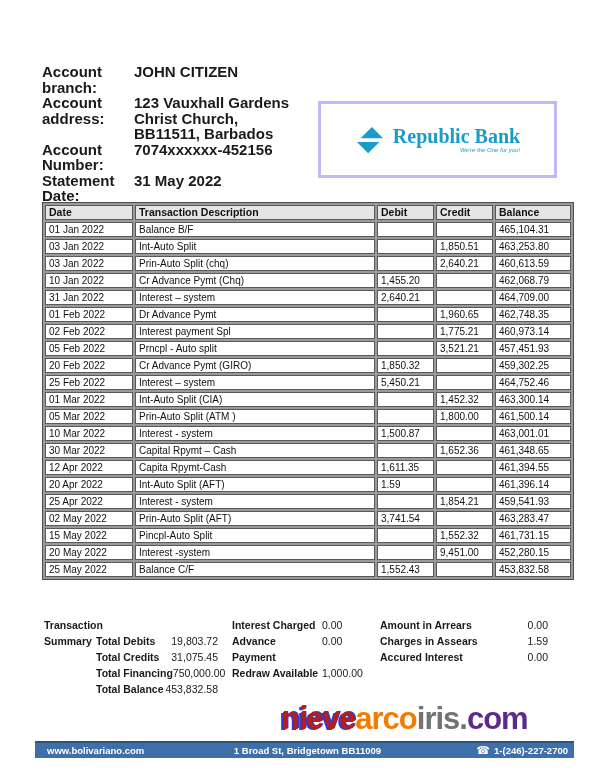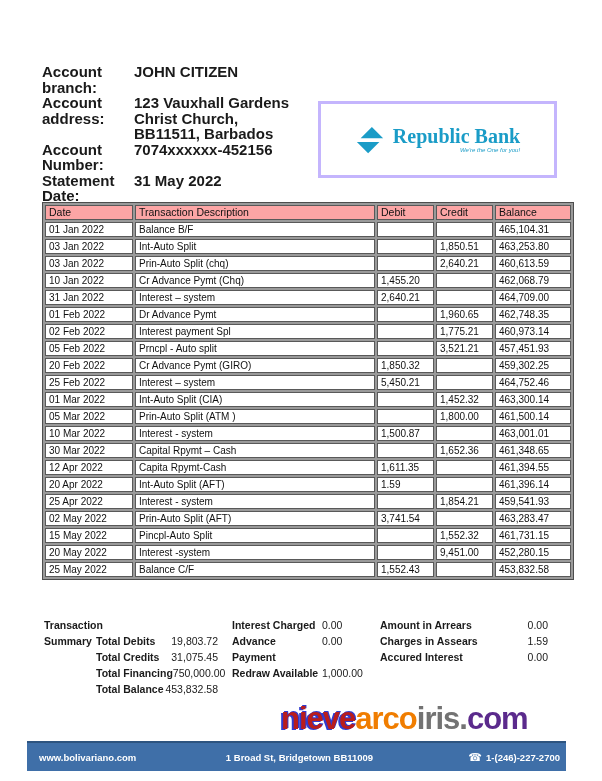--- a/index.html
+++ b/index.html
@@ -30,21 +30,21 @@
   .txn-table-wrap { position:absolute; left:42px; top:202px; width:530px; }
   table.txn {
     border-collapse:separate; border-spacing:2px; background:#9a9a9a;
     border:1px solid #4d4d4d; table-layout:fixed; width:530px;
   }
   table.txn th, table.txn td {
     background:#ffffff; border:1px solid #595959; font-size:10px;
     padding:0 3px; height:13px; line-height:13px; text-align:left;
     white-space:nowrap; overflow:hidden; color:#111;
   }
-  table.txn th { background:#fca5a5; font-weight:normal; font-size:10.5px; }
+  table.txn th { background:#e5e5e5; font-weight:bold; font-size:10.5px; }
 
   
   .summary { position:absolute; left:44px; top:617px; width:512px; font-size:10.5px; color:#1a1a1a; }
   .sum-name { position:absolute; left:0; top:0; font-weight:bold; line-height:16px; }
   .sum-totals { position:absolute; left:52px; top:16px; width:122px; }
   .sum-mid { position:absolute; left:188px; top:0; width:130px; }
   .sum-right { position:absolute; left:336px; top:0; width:168px; }
   .sum-row { display:flex; line-height:16px; }
   .sum-row .lbl { font-weight:bold; flex:none; }
   .sum-totals .sum-row { justify-content:space-between; }
@@ -53,21 +53,21 @@
 
   
   .watermark {
     position:absolute; left:281px; top:702px; font-size:31px; font-weight:bold;
     letter-spacing:-1px; line-height:34px; white-space:nowrap;
   }
   .watermark .seg-0 { text-shadow:-2px 1px 0 #2f3bd0, 1px -1px 0 #2f3bd0; }
 
   
   .footer-bar {
-    position:absolute; left:27px; top:741px; width:539px; height:30px;
+    position:absolute; left:35px; top:741px; width:539px; height:17px;
     background:#3f6fa8; border-top:2px solid #2d5480;
     display:flex; align-items:center; color:#ffffff; font-weight:bold; font-size:9.5px;
   }
   .footer-left { flex:1; padding-left:12px; }
   .footer-center { flex:1.3; text-align:center; }
   .footer-right { flex:1; text-align:right; padding-right:6px; display:flex; align-items:center; justify-content:flex-end; gap:4px; }
   .phone-icon { font-size:11px; font-weight:normal; line-height:11px; }
 </style>
 </head>
 <body>

